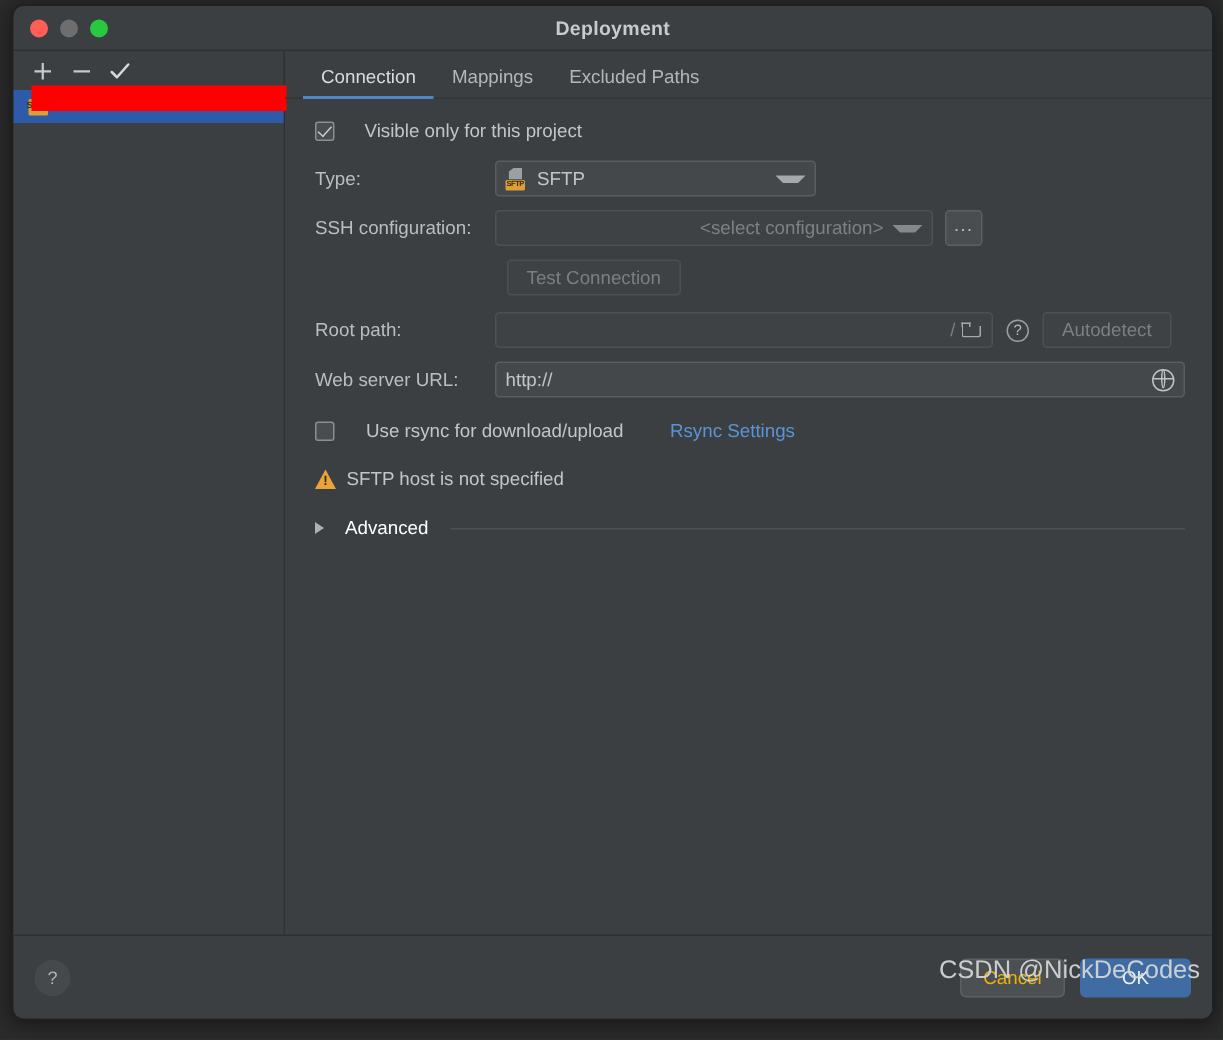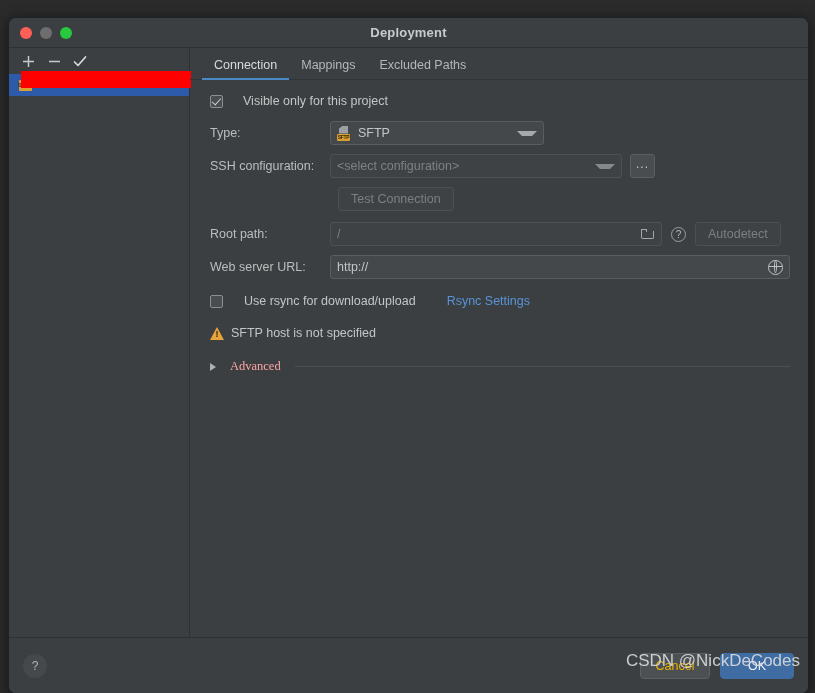--- a/index.html
+++ b/index.html
@@ -4,21 +4,21 @@
 <style>
   html,body{margin:0;padding:0;background:#2b2b2b;}
   body{
     width:815px;height:693px;overflow:hidden;
     font-family:"Liberation Sans", sans-serif;
     -webkit-font-smoothing:antialiased;
   }
 
   
   #window{
-    position:absolute;left:8px;top:17px;width:799px;height:675px;
+    position:absolute;left:8px;top:3px;width:799px;height:675px;
     background:#3c3f41;border-radius:8px;
     border:1px solid #1f2123;
     box-shadow:0 2px 14px rgba(0,0,0,.55);
     overflow:hidden;
     display:flex;flex-direction:column;
   }
 
   
   #titlebar{
     height:29px;flex:0 0 29px;background:#3c3f41;
@@ -112,21 +112,21 @@
     border:solid #c9cbcc;border-width:0 1.6px 1.6px 0;transform:rotate(42deg);
   }
   .cbtxt{font-size:12.5px;color:#c3c5c6;}
 
   
   .field{
     height:24px;background:#45484a;border:1px solid #5a5d5f;border-radius:3px;
     display:flex;align-items:center;box-sizing:border-box;
     font-size:12.5px;color:#c3c5c6;padding:0 6px;
   }
-  .field.disabled{background:#3f4244;border-color:#4e5153;color:#7c7f81;}
+  .field.disabled{background:#3f4244;border-color:#4e5153;color:#7c7f81;text-align:right;}
   .field .val{flex:1;overflow:hidden;white-space:nowrap;}
   .field .ph{color:#7e8183;}
 
   .caret{
     width:0;height:0;border-left:5px solid transparent;border-right:5px solid transparent;
     border-top:5px solid #a6a9ab;margin-left:6px;flex:0 0 10px;
   }
   .caret.dim{border-top-color:#86898b;}
 
   
@@ -215,21 +215,21 @@
     font-size:9px;font-weight:bold;color:#3a2a06;line-height:10px;
   }
   .warn-txt{font-size:12.5px;color:#c3c5c6;}
 
   
   #advrow{display:flex;align-items:center;gap:8px;padding-left:8px;margin-top:19px;}
   .tri{
     width:0;height:0;border-top:4.5px solid transparent;border-bottom:4.5px solid transparent;
     border-left:6px solid #aeb1b3;flex:0 0 6px;
   }
-  .adv-txt{font-size:12.5px;color:#fca5a5;font-family:Liberation Serif, serif;}
+  .adv-txt{font-size:12.5px;color:#ffffff;}
   .adv-line{flex:1;height:1px;background:#4d5052;margin-left:6px;}
 
   
   #footer{
     height:55px;flex:0 0 55px;background:#3c3f41;border-top:1px solid #2e3133;
     display:flex;align-items:center;padding:0 14px;position:relative;
   }
   #help-btn{
     width:24px;height:24px;border-radius:50%;background:#46494b;
     display:flex;align-items:center;justify-content:center;

